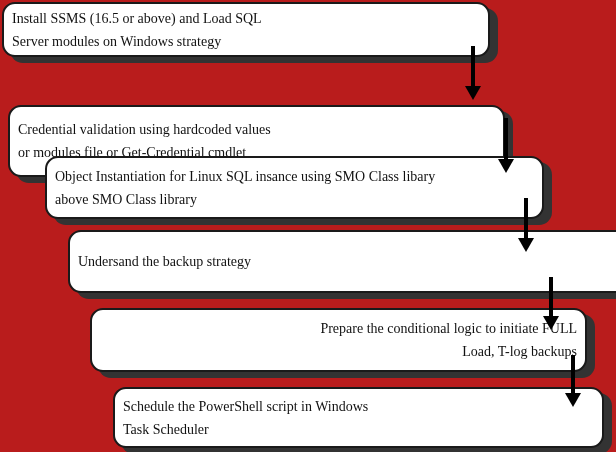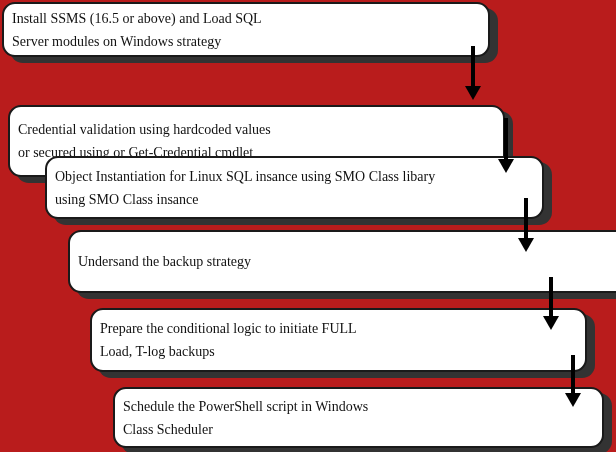--- a/index.html
+++ b/index.html
@@ -30,21 +30,21 @@
     padding: 4px 8px;
     font-size: 14px;
     line-height: 23px;
     white-space: nowrap;
     z-index: 1;
   }
   .box1 { left: 2px;   top: 2px;   width: 488px; height: 55px; }
   .box2 { left: 8px;  top: 81px;  width: 497px; height: 72px; margin-top: 24px; }
   .box3 { left: 45px;  top: 156px; width: 499px; height: 63px; }
   .box4 { left: 68px;  top: 230px; width: 600px; height: 63px; }
-  .box5 { left: 90px;  top: 308px; width: 497px; height: 64px; }
+  .box5 { left: 90px;  top: 308px; width: 497px; height: 64px; align-items: flex-end; }
   .box6 { left: 113px; top: 387px; width: 491px; height: 61px; }
 
   .arrow {
     position: absolute;
     width: 16px;
     display: flex;
     flex-direction: column;
     align-items: center;
     z-index: 2;
   }
@@ -71,40 +71,40 @@
 
 <div class="canvas">
 
   <div class="box box1">
     <div>Install SSMS (16.5 or above) and Load SQL</div>
     <div>Server modules on Windows strategy</div>
   </div>
 
   <div class="box box2">
     <div>Credential validation using hardcoded values</div>
-    <div>or secured using or Get-Credential cmdlet</div>
+    <div>or modules file or Get-Credential cmdlet</div>
   </div>
 
   <div class="box box3">
     <div>Object Instantiation for Linux SQL insance using SMO Class libary</div>
-    <div>using SMO Class insance</div>
+    <div>above SMO Class library</div>
   </div>
 
   <div class="box box4">
     <div>Undersand the backup strategy</div>
   </div>
 
   <div class="box box5">
     <div>Prepare the conditional logic to initiate FULL</div>
     <div>Load, T-log backups</div>
   </div>
 
   <div class="box box6">
     <div>Schedule the PowerShell script in Windows</div>
-    <div>Class Scheduler</div>
+    <div>Task Scheduler</div>
   </div>
 
   <div class="arrow arrow1">
     <div class="arrow-line"></div>
     <div class="arrow-head"></div>
   </div>
 
   <div class="arrow arrow2">
     <div class="arrow-line"></div>
     <div class="arrow-head"></div>

